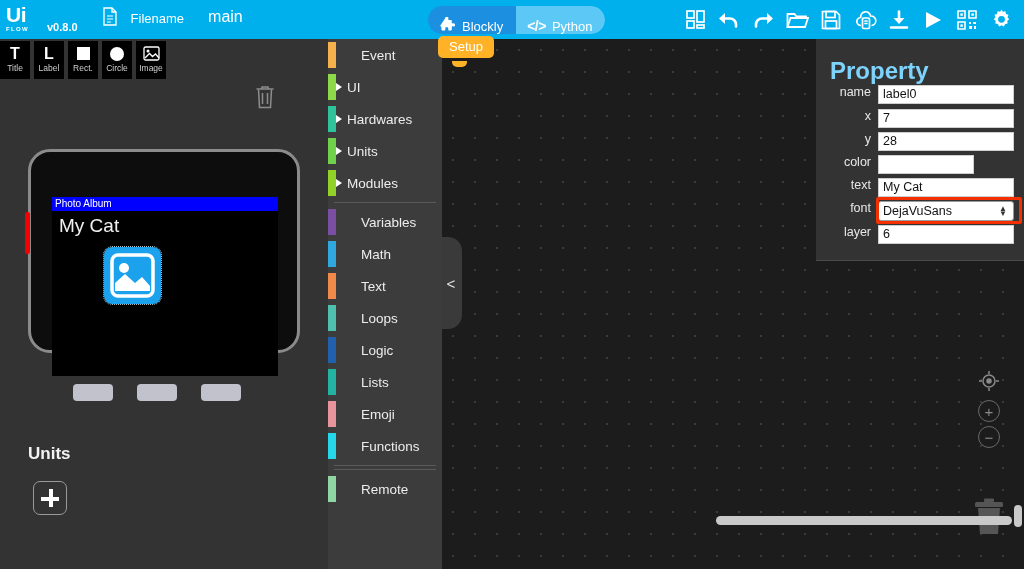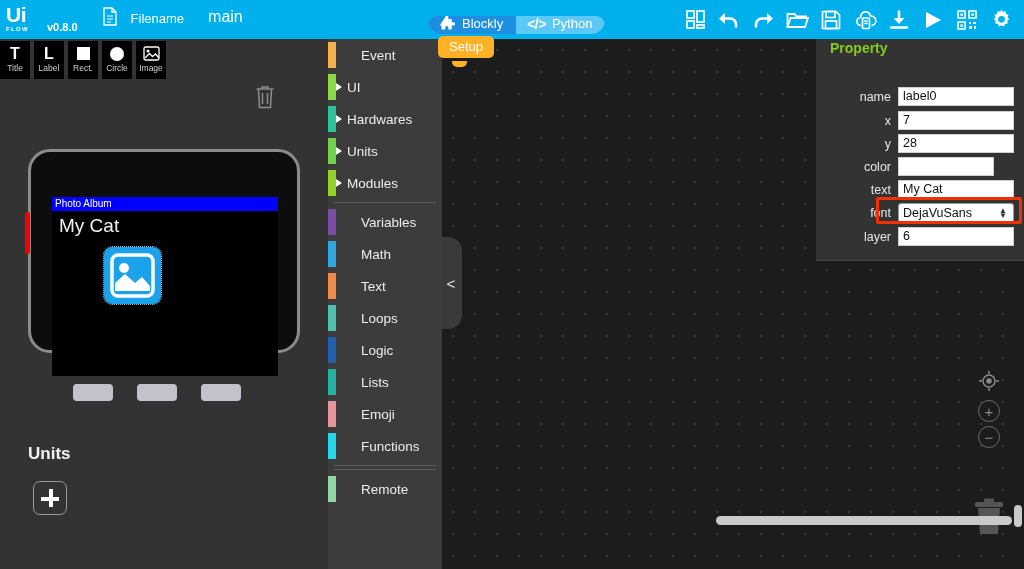--- a/index.html
+++ b/index.html
@@ -45,23 +45,23 @@
   .file-label { color: #fff; font-size: 13px; margin-left: 1px; }
   .file-name { color: #fff; font-size: 16px; margin-left: 12px; }
 
   
   #mode-toggle {
     position: absolute; left: 428px; top: 6px;
     height: 28px; display: flex; align-items: stretch;
     border-radius: 14px; overflow: hidden;
   }
   .mode-btn {
-    display: flex; align-items: flex-start; gap: 6px;
+    display: flex; align-items: flex-end; gap: 6px;
     padding: 0 13px 0 11px; cursor: pointer;
-    color: #fff; font-size: 13px; margin-top: 10px;
+    color: #fff; font-size: 13px;
   }
   .mode-blockly { background: #1d8fe0; border-radius: 14px 0 0 14px; }
   .mode-python  { background: #5cc8f5; border-radius: 0 14px 14px 0; }
   .puzzle-ic { width: 17px; height: 17px; display:block; }
   .code-ic { font-size: 14px; font-weight: bold; letter-spacing: -0.5px; }
 
   
   #toolbar-right {
     position: absolute; right: 6px; top: 0; height: 39px;
     display: flex; align-items: center; gap: 0px;
@@ -218,26 +218,26 @@
     position: absolute; right: 2px; top: 466px; width: 8px; height: 22px;
     background: #c9c9c9; border-radius: 5px; cursor: pointer;
   }
 
   
   #property {
     position: absolute; left: 816px; top: 39px; width: 208px; height: 222px;
     background: #333333; border-bottom: 1px solid #4a4a4a;
   }
   #prop-title {
-    position: absolute; left: 14px; top: 1px;
-    color: #84cc16; font-size: 14px; font-weight: bold;
+    position: absolute; left: 14px; top: 18px;
+    color: #7dd3fc; font-size: 24px; font-weight: bold;
   }
   .prop-row {
     position: absolute; left: 0; width: 208px; height: 23px;
-    display: flex; align-items: center; padding-left: 20px;
+    display: flex; align-items: flex-start;
   }
   .prop-key {
     width: 62px; text-align: right; color: #e8e8e8; font-size: 12.5px;
     padding-right: 7px;
   }
   .prop-val {
     flex: 1; height: 19px; background: #ffffff; color: #111111;
     font-size: 12.5px; border: 1px solid #cfcfcf; padding: 0 4px;
     line-height: 17px; margin-right: 10px; font-family: "Liberation Sans", sans-serif;
   }

